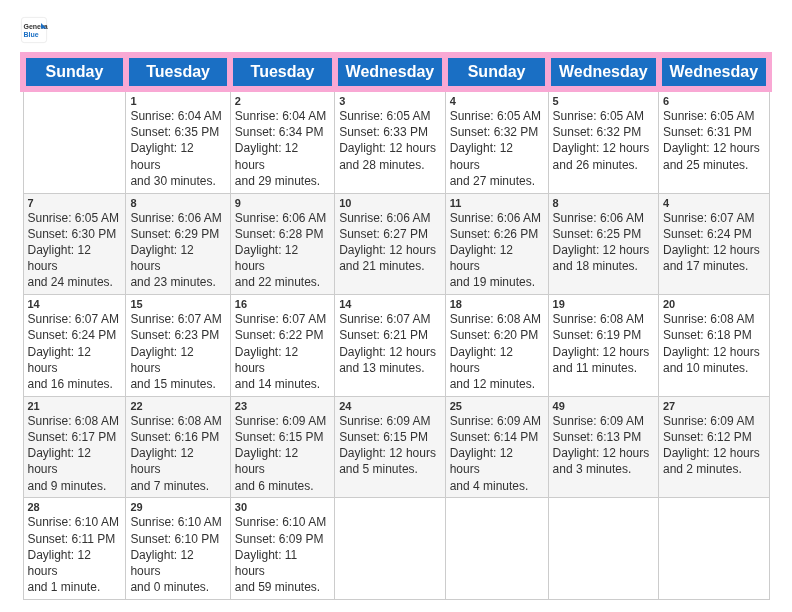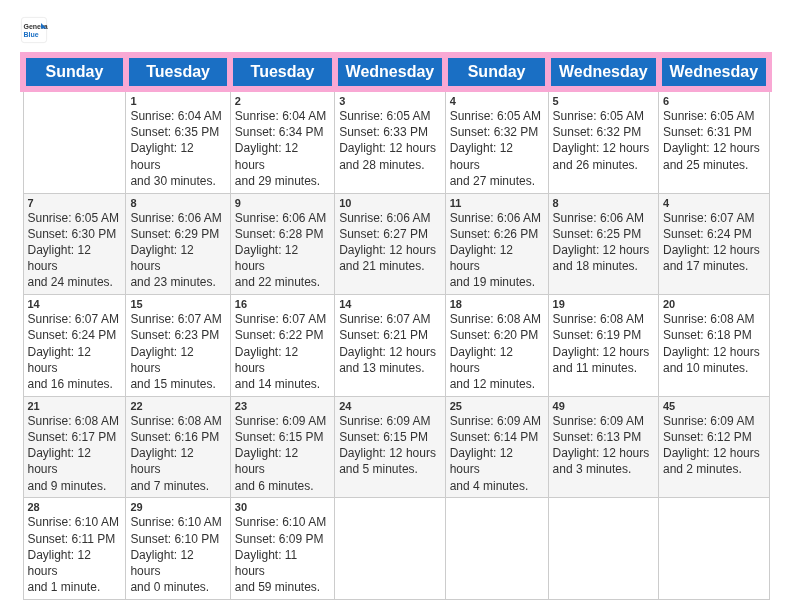--- a/index.html
+++ b/index.html
@@ -306,21 +306,21 @@
 and 4 minutes.</div>
           </td>
           <td>
             <span class="day-num">49</span>
             <div class="day-info" style="white-space: pre-line;">Sunrise: 6:09 AM
 Sunset: 6:13 PM
 Daylight: 12 hours
 and 3 minutes.</div>
           </td>
           <td>
-            <span class="day-num">45</span>
+            <span class="day-num">27</span>
             <div class="day-info" style="white-space: pre-line;">Sunrise: 6:09 AM
 Sunset: 6:12 PM
 Daylight: 12 hours
 and 2 minutes.</div>
           </td>
         </tr>
         <tr>
           <td>
             <span class="day-num">28</span>
             <div class="day-info" style="white-space: pre-line;">Sunrise: 6:10 AM

